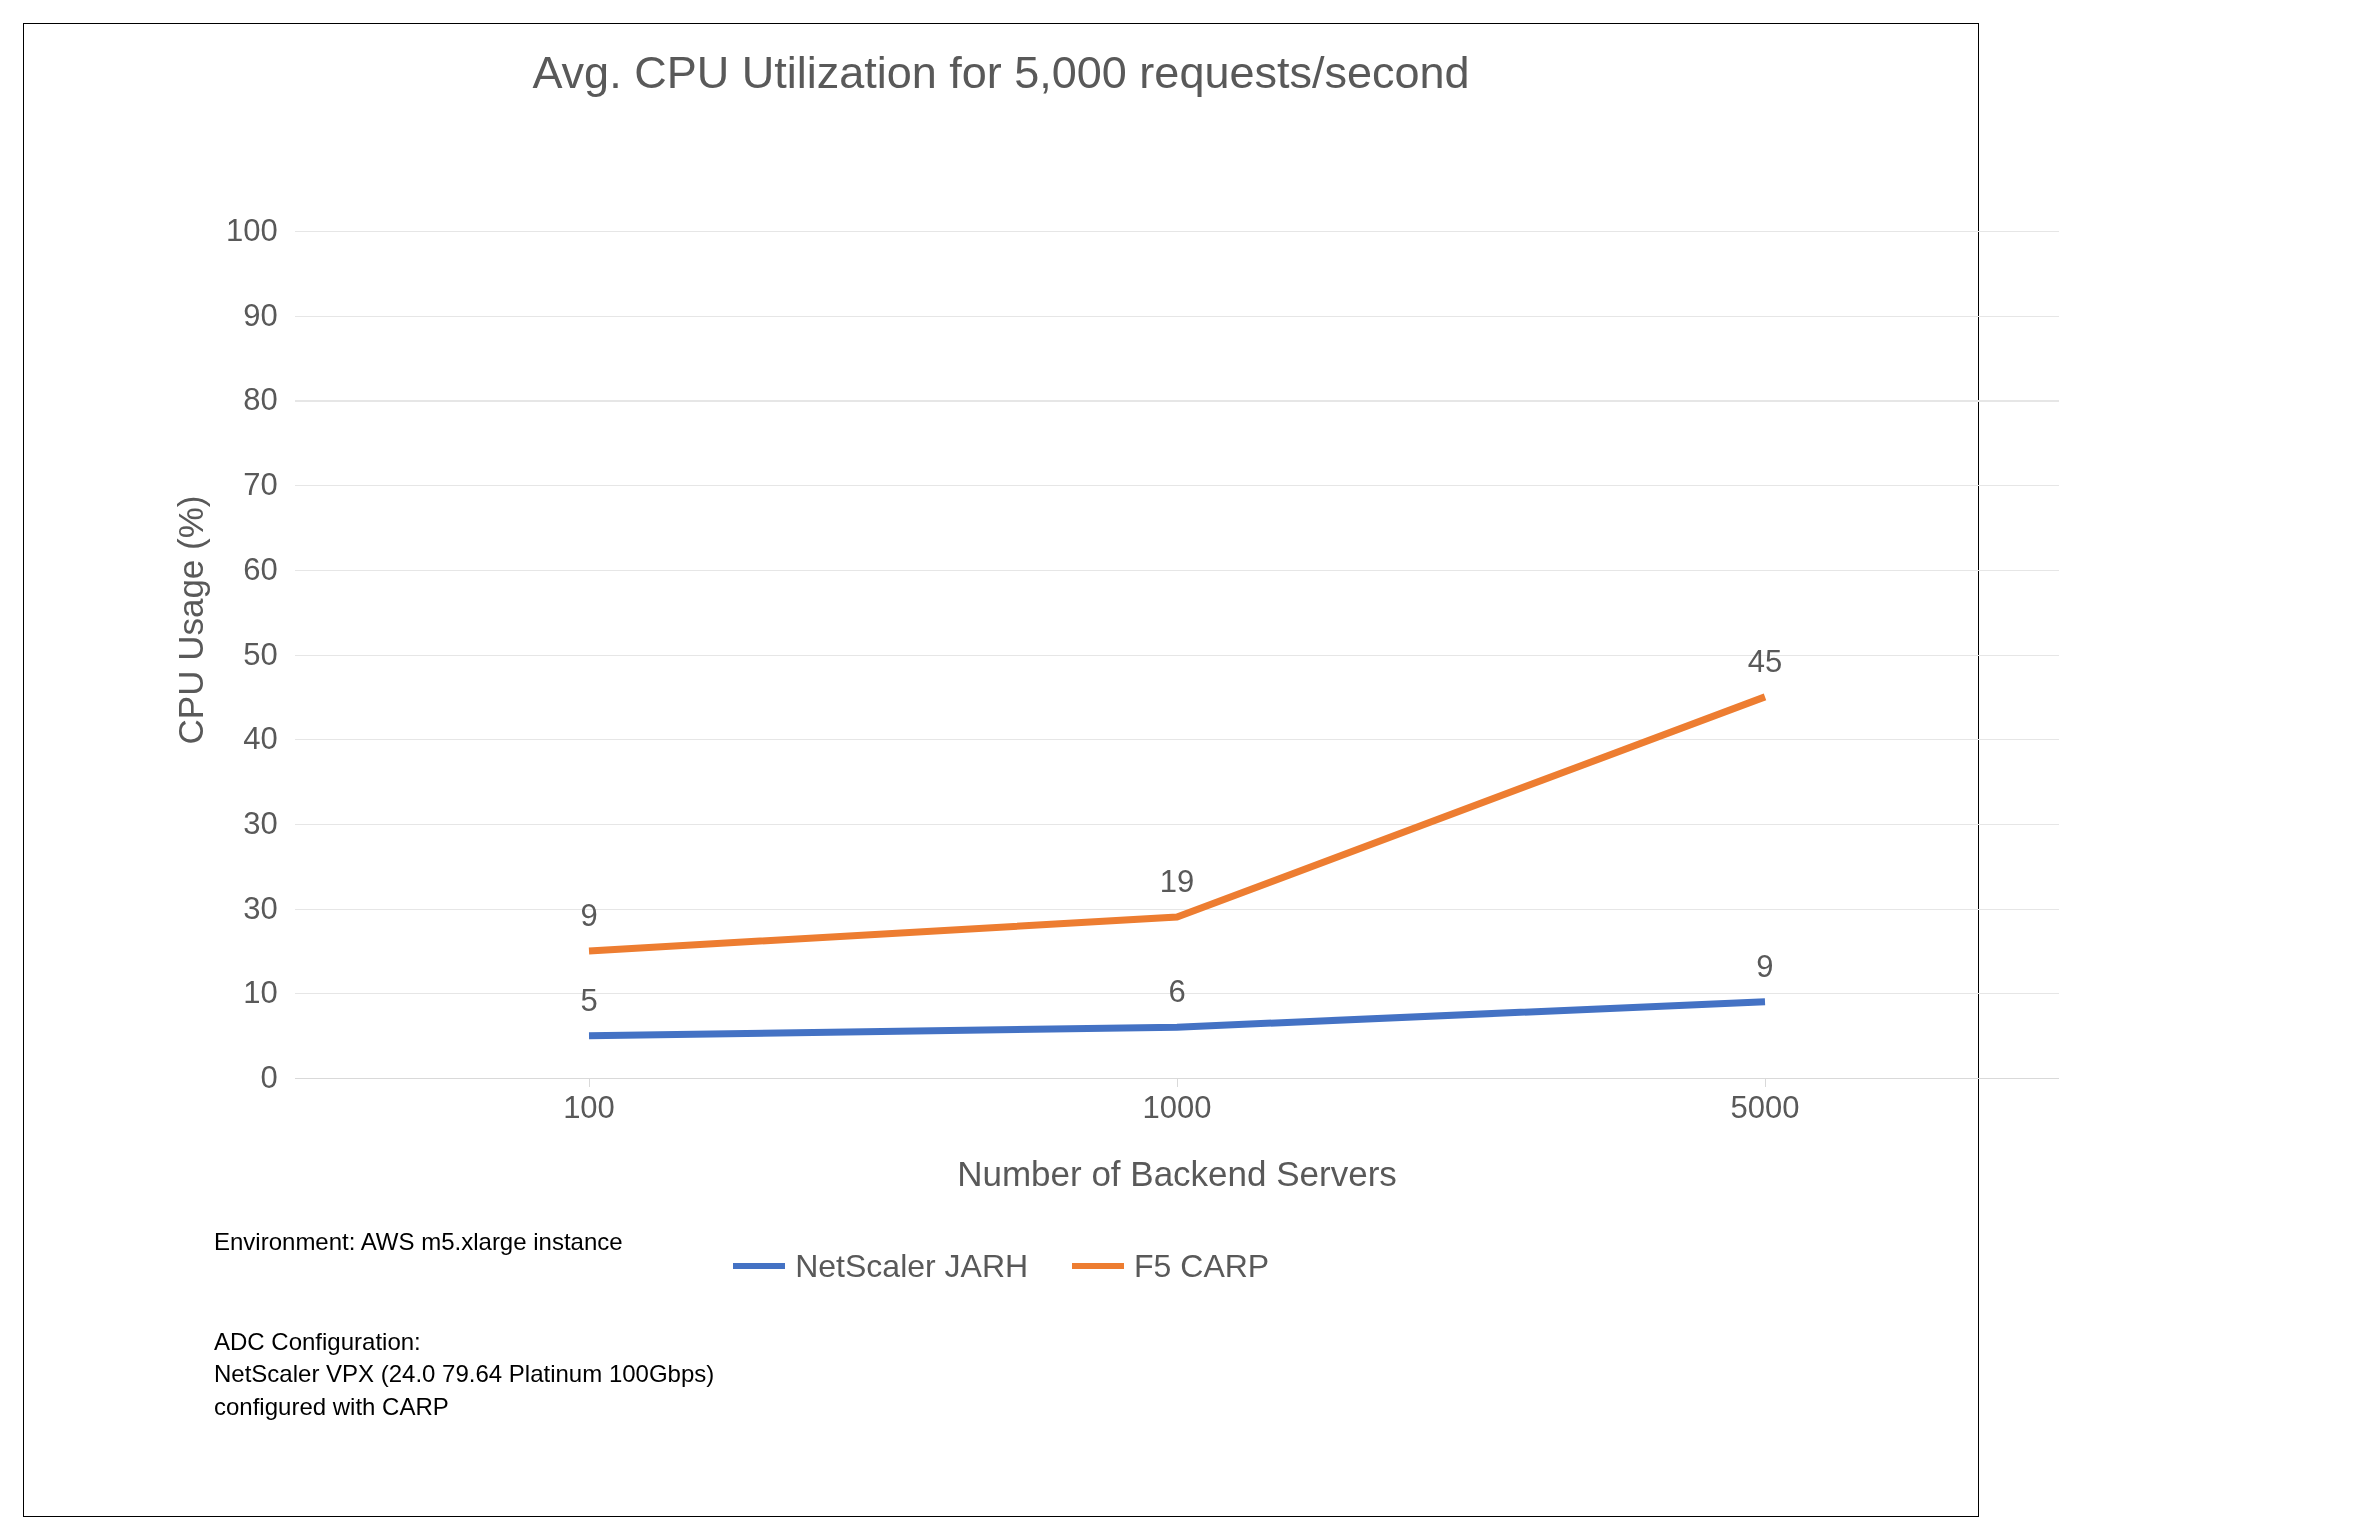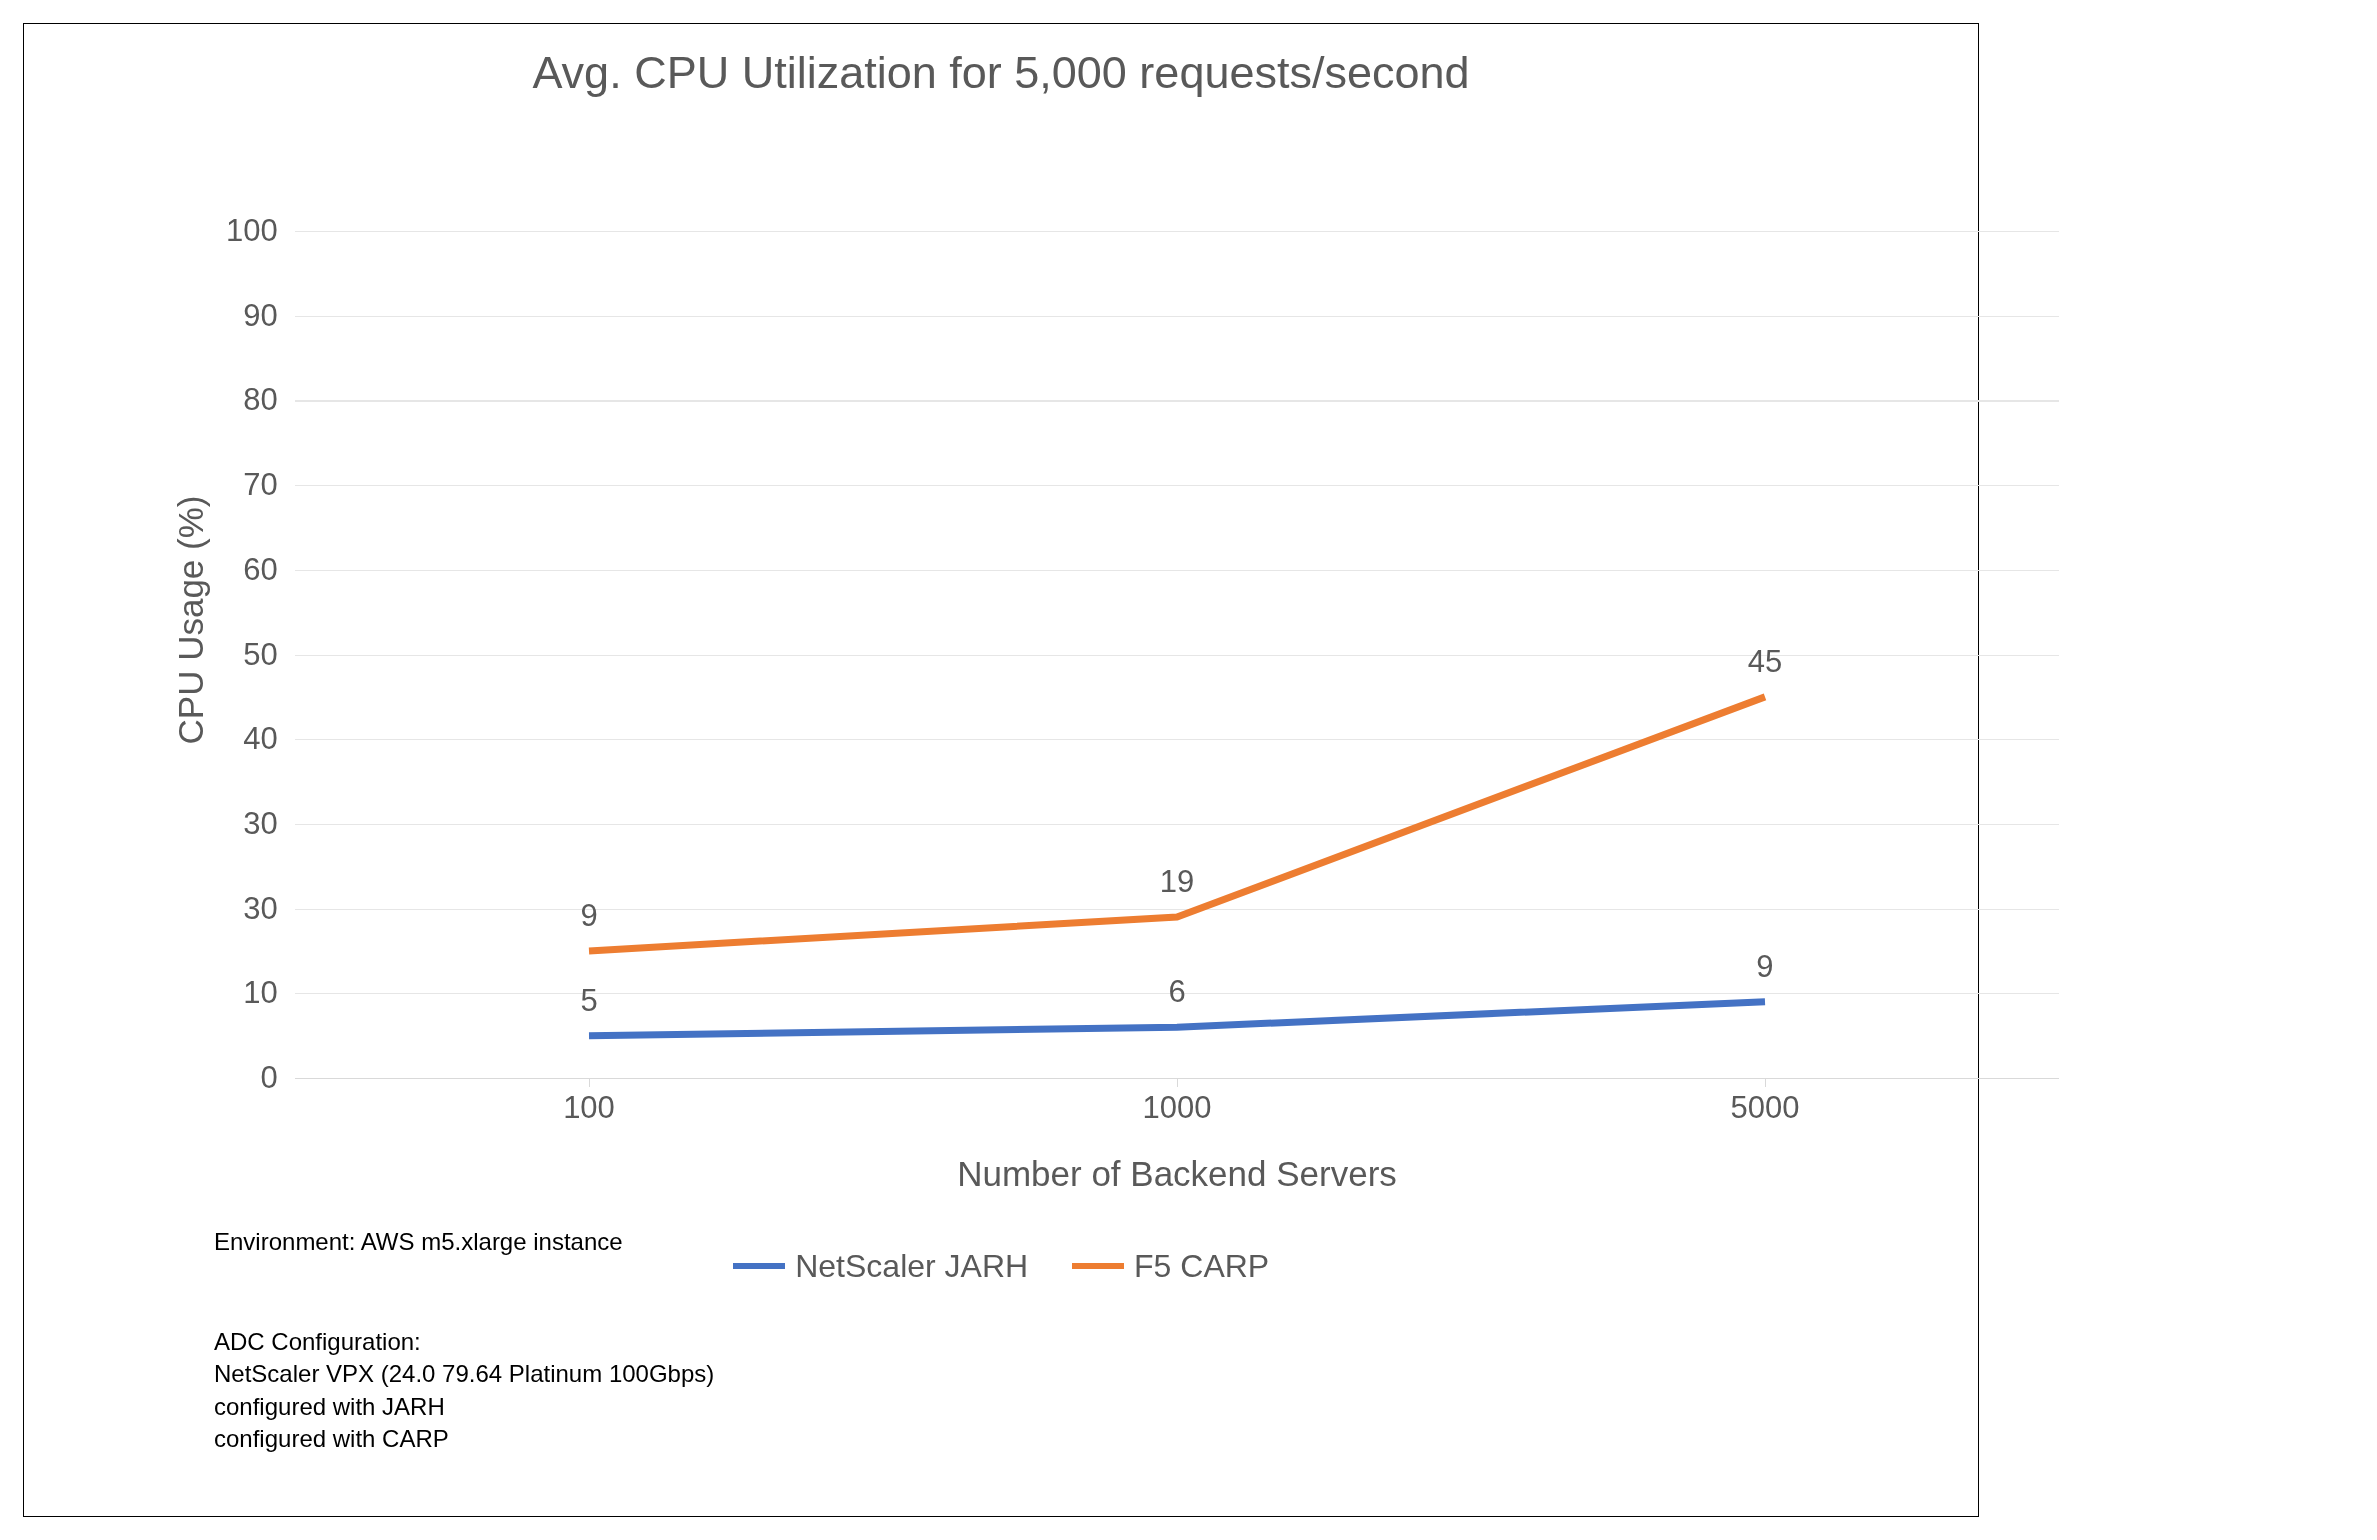--- a/index.html
+++ b/index.html
@@ -203,19 +203,18 @@
         <span class="legend-swatch" style="background:#ED7D31"></span>
         <span>F5 CARP</span>
       </span>
     </div>
 
     <div class="footnote" style="left:190px; top:1202px;">Environment: AWS m5.xlarge instance</div>
 
     <div class="footnote" style="left:190px; top:1302px;">
       <div>ADC Configuration:</div>
       <div>NetScaler VPX (24.0 79.64 Platinum 100Gbps)</div>
-      <div>configured with JARH</div>
       <div>configured with CARP</div>
     </div>
 
   </div>
 </div>
 
 
 </body></html>

